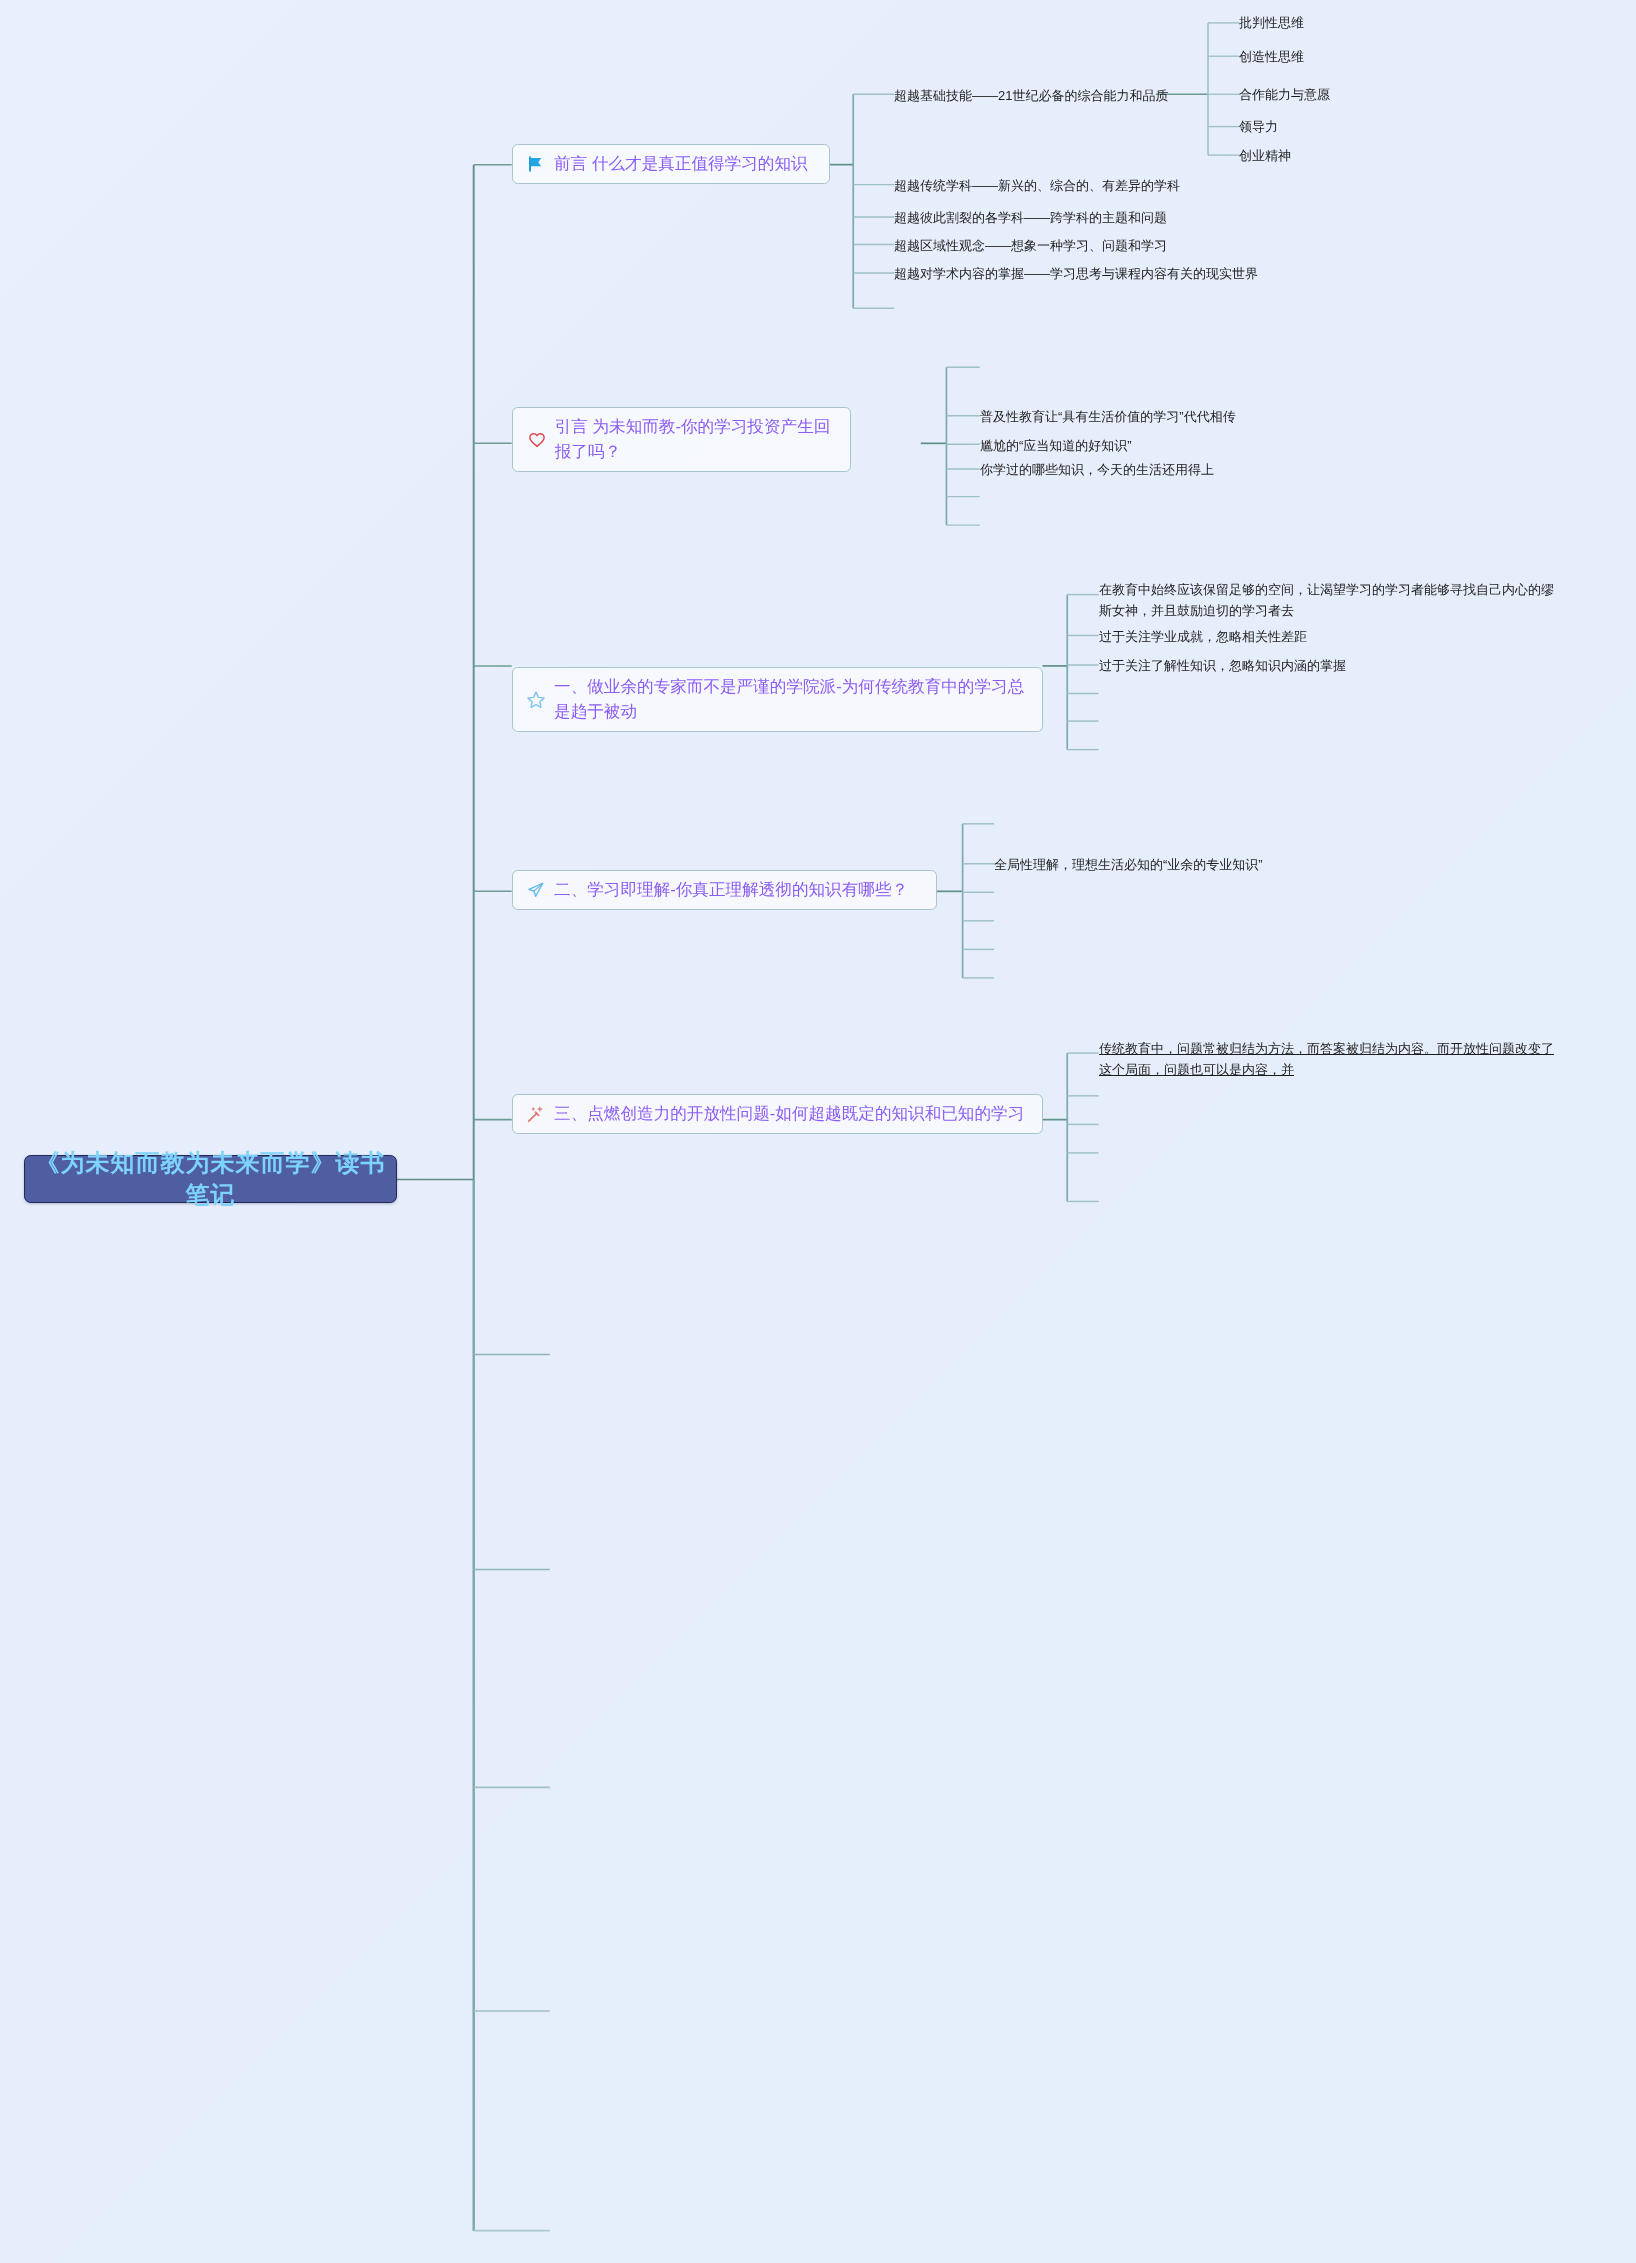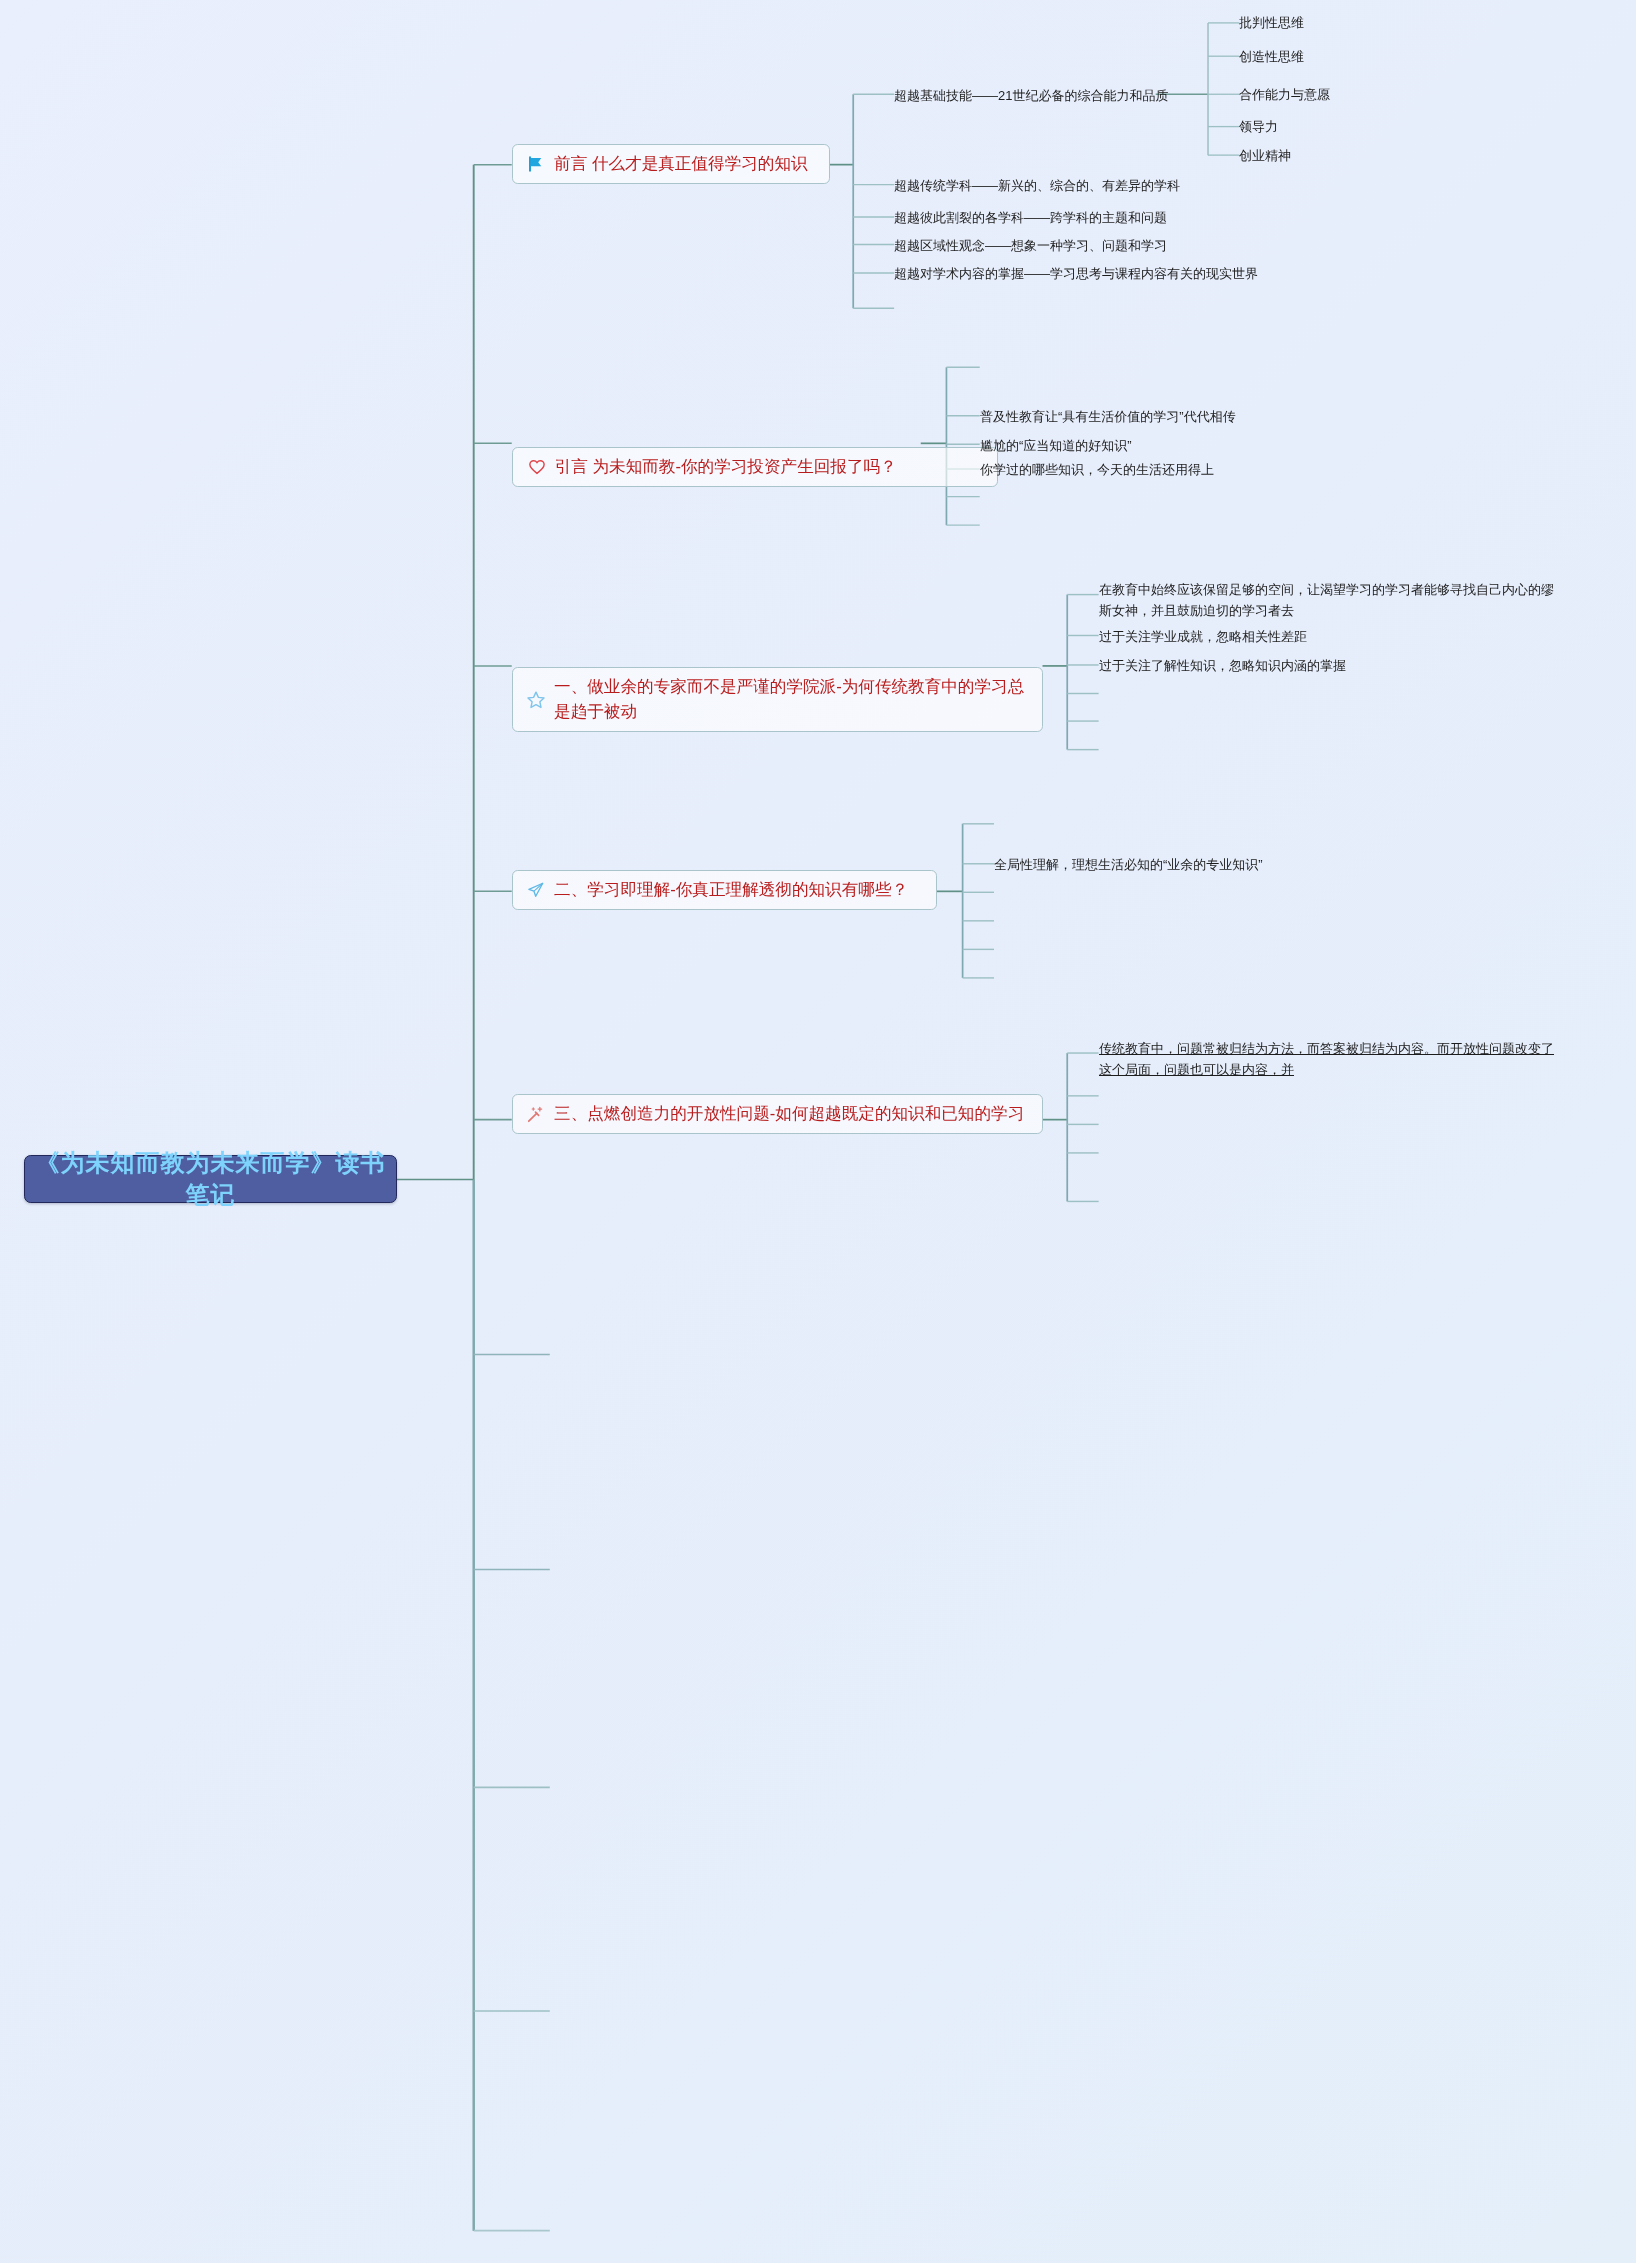--- a/index.html
+++ b/index.html
@@ -53,21 +53,21 @@
   
   .branch {
     position: absolute;
     box-sizing: border-box;
     background: rgba(255,255,255,.62);
     border: 1px solid #a9c5cb;
     border-radius: 5.7px;
     display: flex;
     align-items: center;
     padding: 6.7px 13.3px 6.7px 11.4px;
-    color: #b91c1c;
+    color: #8b5cf6;
     font-size: 16.6px;
     line-height: 1.5;
   }
   .branch .b-icon {
     flex: 0 0 auto;
     width: 23px;
     height: 23px;
     margin-right: 6.7px;
     display: inline-flex;
     align-items: center;
@@ -191,21 +191,21 @@
   <div class="sub" style="left:894px; top:207px; width:399px;">超越彼此割裂的各学科——跨学科的主题和问题</div>
   <div class="sub" style="left:894px; top:235px; width:399px;">超越区域性观念——想象一种学习、问题和学习</div>
   <div class="sub" style="left:894px; top:263px; width:447px;">超越对学术内容的掌握——学习思考与课程内容有关的现实世界</div>
 
   <div class="leaf" style="left:1239px; top:13.3px;">批判性思维</div>
   <div class="leaf" style="left:1239px; top:47px;">创造性思维</div>
   <div class="leaf" style="left:1239px; top:85px;">合作能力与意愿</div>
   <div class="leaf" style="left:1239px; top:117px;">领导力</div>
   <div class="leaf" style="left:1239px; top:146px;">创业精神</div>
 
-  <div class="branch" style="left:512px; top:447px; width:486px;padding-left:12px;">
+  <div class="branch" style="left:512px; top:407px; width:339px;padding-left:12px;">
     <span class="b-icon">
       <svg viewBox="0 0 24 24" width="18" height="18">
         <path d="M12 20.5 C6 16 2.5 12.8 2.5 8.8 C2.5 5.9 4.8 3.7 7.6 3.7 C9.4 3.7 11 4.6 12 6.1 C13 4.6 14.6 3.7 16.4 3.7 C19.2 3.7 21.5 5.9 21.5 8.8 C21.5 12.8 18 16 12 20.5 Z" fill="none" stroke="#e0434a" stroke-width="1.9"></path>
       </svg>
     </span>
     <span class="b-label">引言 为未知而教-你的学习投资产生回报了吗？</span>
   </div>
 
   <div class="sub" style="left:980px; top:406px; width:476px;">普及性教育让“具有生活价值的学习”代代相传</div>
   <div class="sub" style="left:980px; top:435px; width:476px;">尴尬的“应当知道的好知识”</div>

